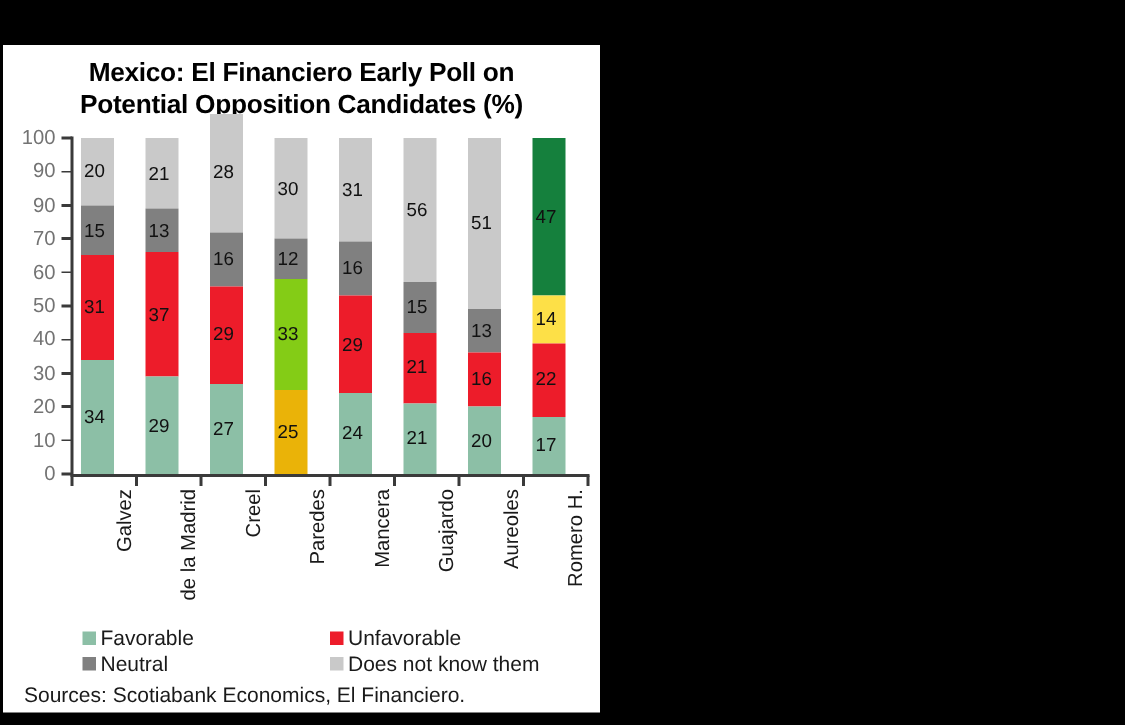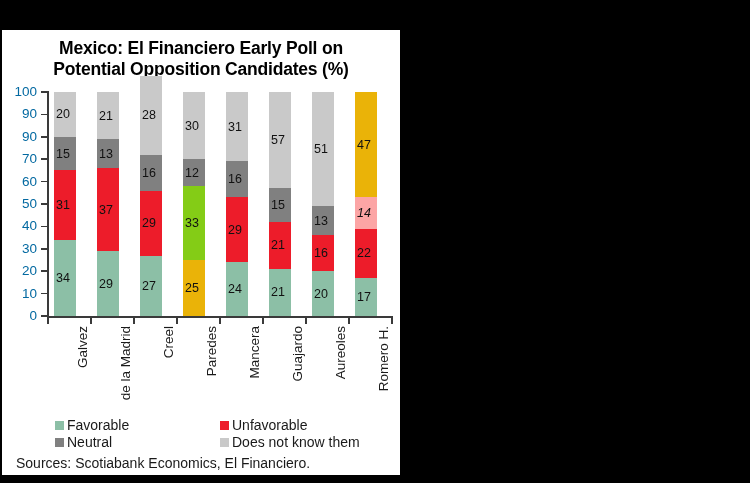--- a/index.html
+++ b/index.html
@@ -73,21 +73,21 @@
     width: 7px;
     height: 1.5px;
     background: #3a3a3a;
   }
   .y-label {
     position: absolute;
     left: 0;
     width: 35px;
     text-align: right;
     font-size: 13.5px;
-    color: #0369a1;
+    color: #737373;
     line-height: 1;
   }
 
   .x-tick {
     position: absolute;
     top: 287px;
     width: 1.5px;
     height: 7px;
     background: #3a3a3a;
   }
@@ -282,21 +282,21 @@
         </div>
         <div class="seg" style="height: 64.96px; background: rgb(237, 28, 42);">
           <span class="seg-val">29</span>
         </div>
         <div class="seg" style="height: 53.76px; background: rgb(140, 191, 166);">
           <span class="seg-val">24</span>
         </div>
       </div>
       <div class="bar-col" style="left: 221px;">
         <div class="seg" style="height: 96.32px; background: rgb(201, 201, 201);">
-          <span class="seg-val">57</span>
+          <span class="seg-val">56</span>
         </div>
         <div class="seg" style="height: 33.6px; background: rgb(128, 128, 128);">
           <span class="seg-val">15</span>
         </div>
         <div class="seg" style="height: 47.04px; background: rgb(237, 28, 42);">
           <span class="seg-val">21</span>
         </div>
         <div class="seg" style="height: 47.04px; background: rgb(140, 191, 166);">
           <span class="seg-val">21</span>
         </div>
@@ -309,24 +309,24 @@
           <span class="seg-val">13</span>
         </div>
         <div class="seg" style="height: 35.84px; background: rgb(237, 28, 42);">
           <span class="seg-val">16</span>
         </div>
         <div class="seg" style="height: 44.8px; background: rgb(140, 191, 166);">
           <span class="seg-val">20</span>
         </div>
       </div>
       <div class="bar-col" style="left: 307px;">
-        <div class="seg" style="height: 105.28px; background: #eab308;">
+        <div class="seg" style="height: 105.28px; background: #15803d;">
           <span class="seg-val">47</span>
         </div>
-        <div class="seg" style="height: 31.36px; background: #fca5a5; font-style: italic;">
+        <div class="seg" style="height: 31.36px; background: #fde047;">
           <span class="seg-val">14</span>
         </div>
         <div class="seg" style="height: 49.28px; background: rgb(237, 28, 42);">
           <span class="seg-val">22</span>
         </div>
         <div class="seg" style="height: 38.08px; background: rgb(140, 191, 166);">
           <span class="seg-val">17</span>
         </div>
       </div>
     </div>

